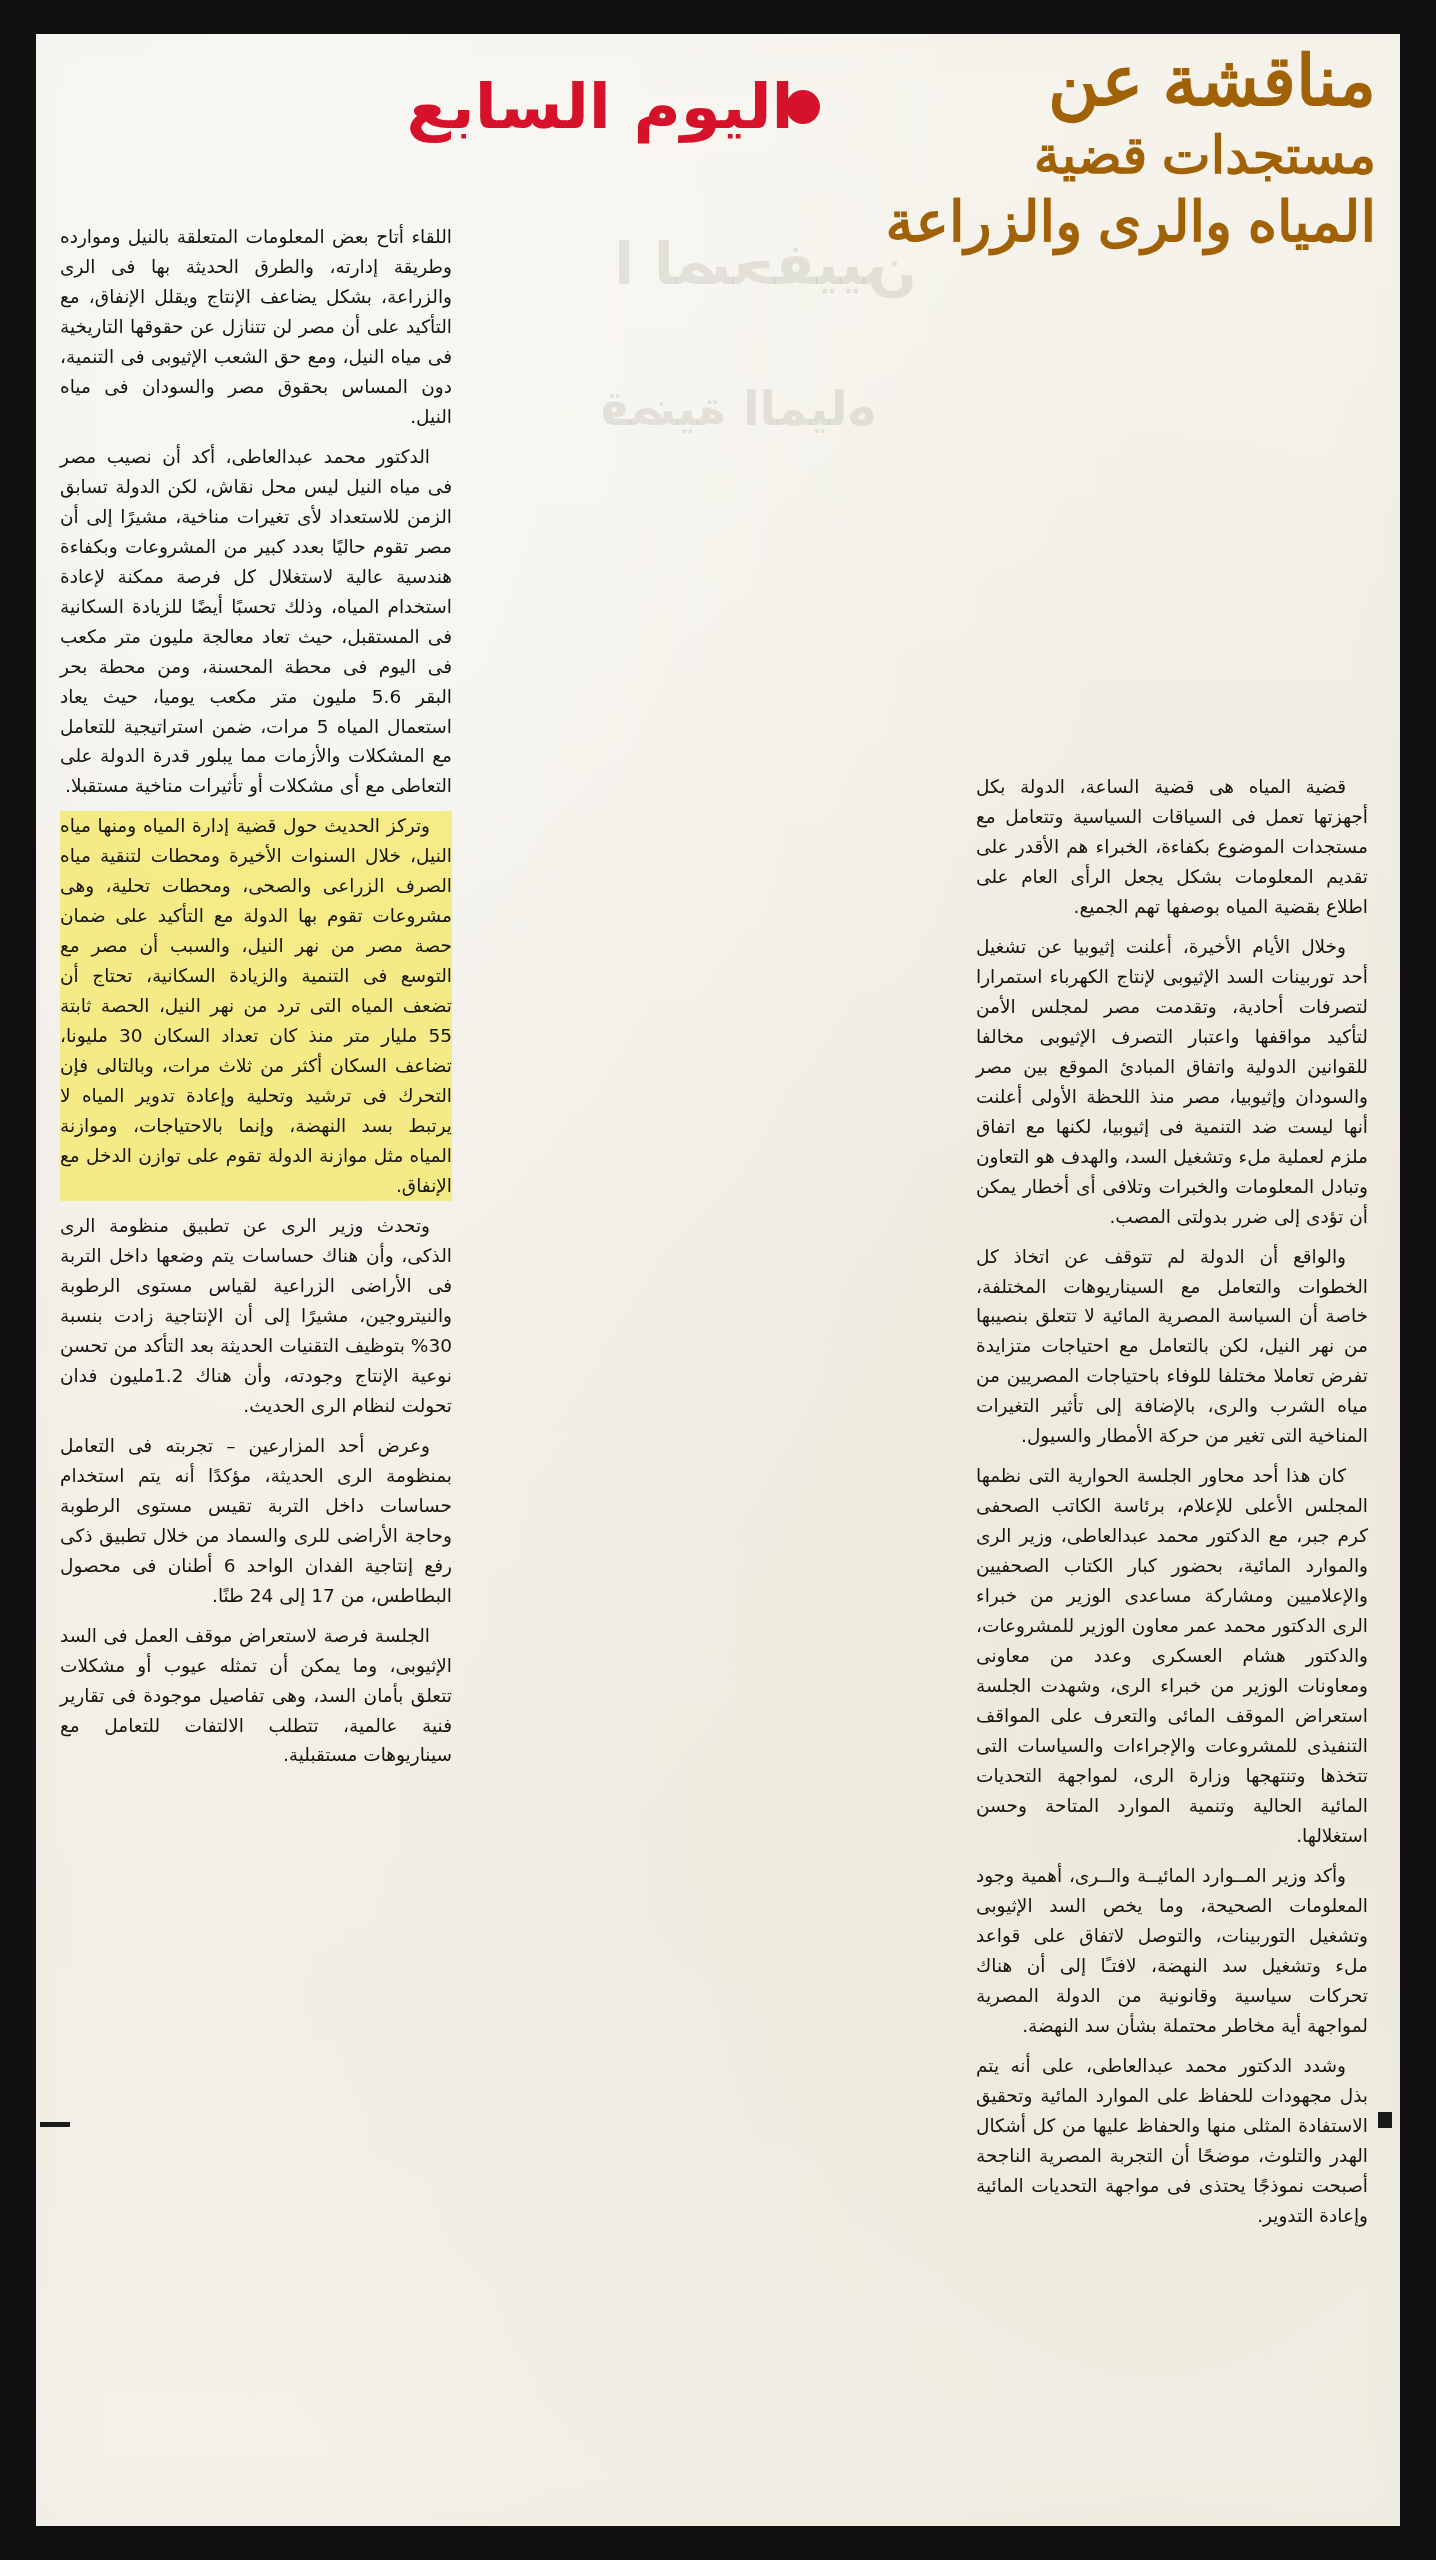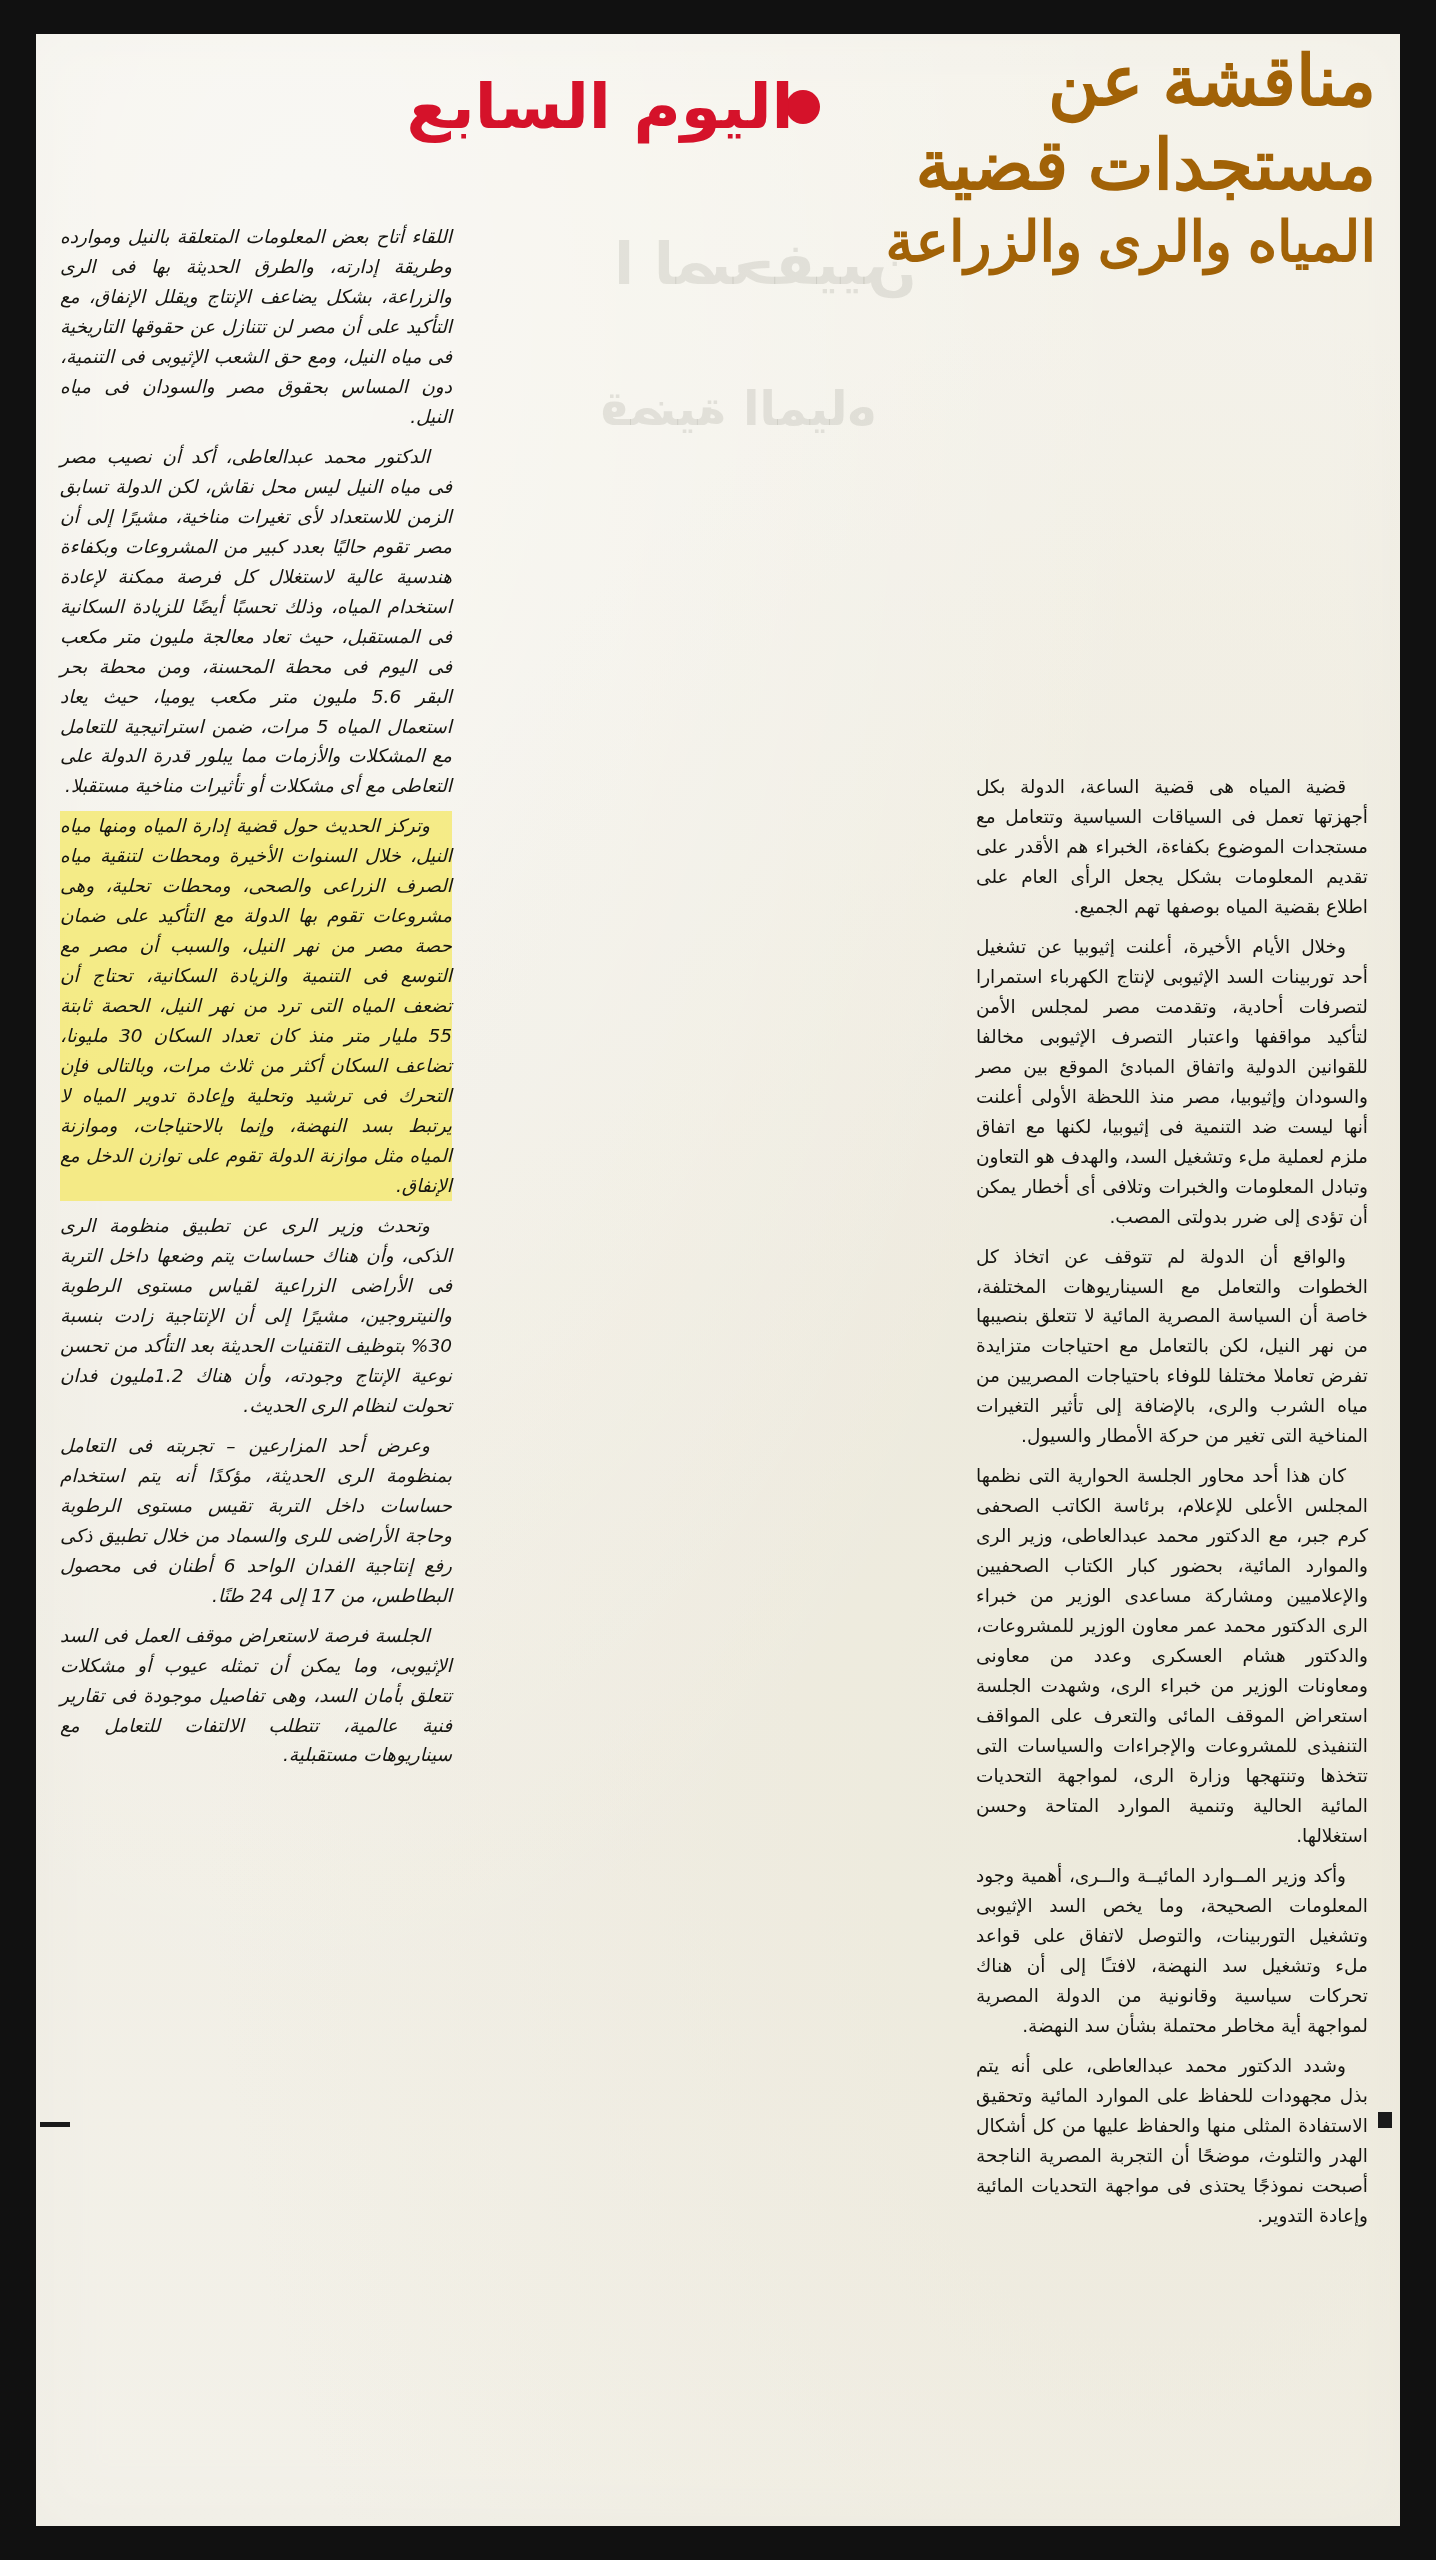--- a/index.html
+++ b/index.html
@@ -84,21 +84,21 @@
   #headline .hl {
     font-family: Liberation Sans, sans-serif;
     font-weight: bold;
     color: #a16207;
     line-height: 1.12;
     letter-spacing: -1px;
     margin: 0 0 6px 0;
     white-space: nowrap;
   }
   #headline .hl.l1 { font-size: 70px; }
-  #headline .hl.l2 { font-size: 70px; }
+  #headline .hl.l2 { font-size: 52px; }
   #headline .hl.l4 { font-size: 56px; }
 
   
   .ghost {
     position: absolute;
     color: rgba(120,118,108,0.16);
     font-family: "DejaVu Sans", sans-serif;
     font-weight: bold;
     font-size: 58px;
     transform: scaleX(-1);
@@ -112,21 +112,21 @@
     position: absolute;
     z-index: 5;
     direction: rtl;
     text-align: justify;
     color: #15140f;
     font-family: "DejaVu Sans", "Liberation Sans", sans-serif;
     font-size: 18.5px;
     line-height: 1.62;
   }
   #col-right { right: 68px; top: 222px; width: 392px; }
-  #col-left  { left: 60px;  top: 730px; width: 392px; font-style: italic; }
+  #col-left  { left: 60px;  top: 730px; width: 392px; }
 
   .column p { margin: 0 0 10px 0; text-indent: 22px; }
   .column p.noind { text-indent: 0; }
   .hl-mark { background: rgba(244,232,96,0.72); box-decoration-break: clone; -webkit-box-decoration-break: clone; }
 
   
   #frame-top, #frame-bottom, #frame-left, #frame-right {
     position: absolute; background: #111111; z-index: 8;
   }
   #frame-top { left: 0; top: 0; width: 1436px; height: 34px; }

